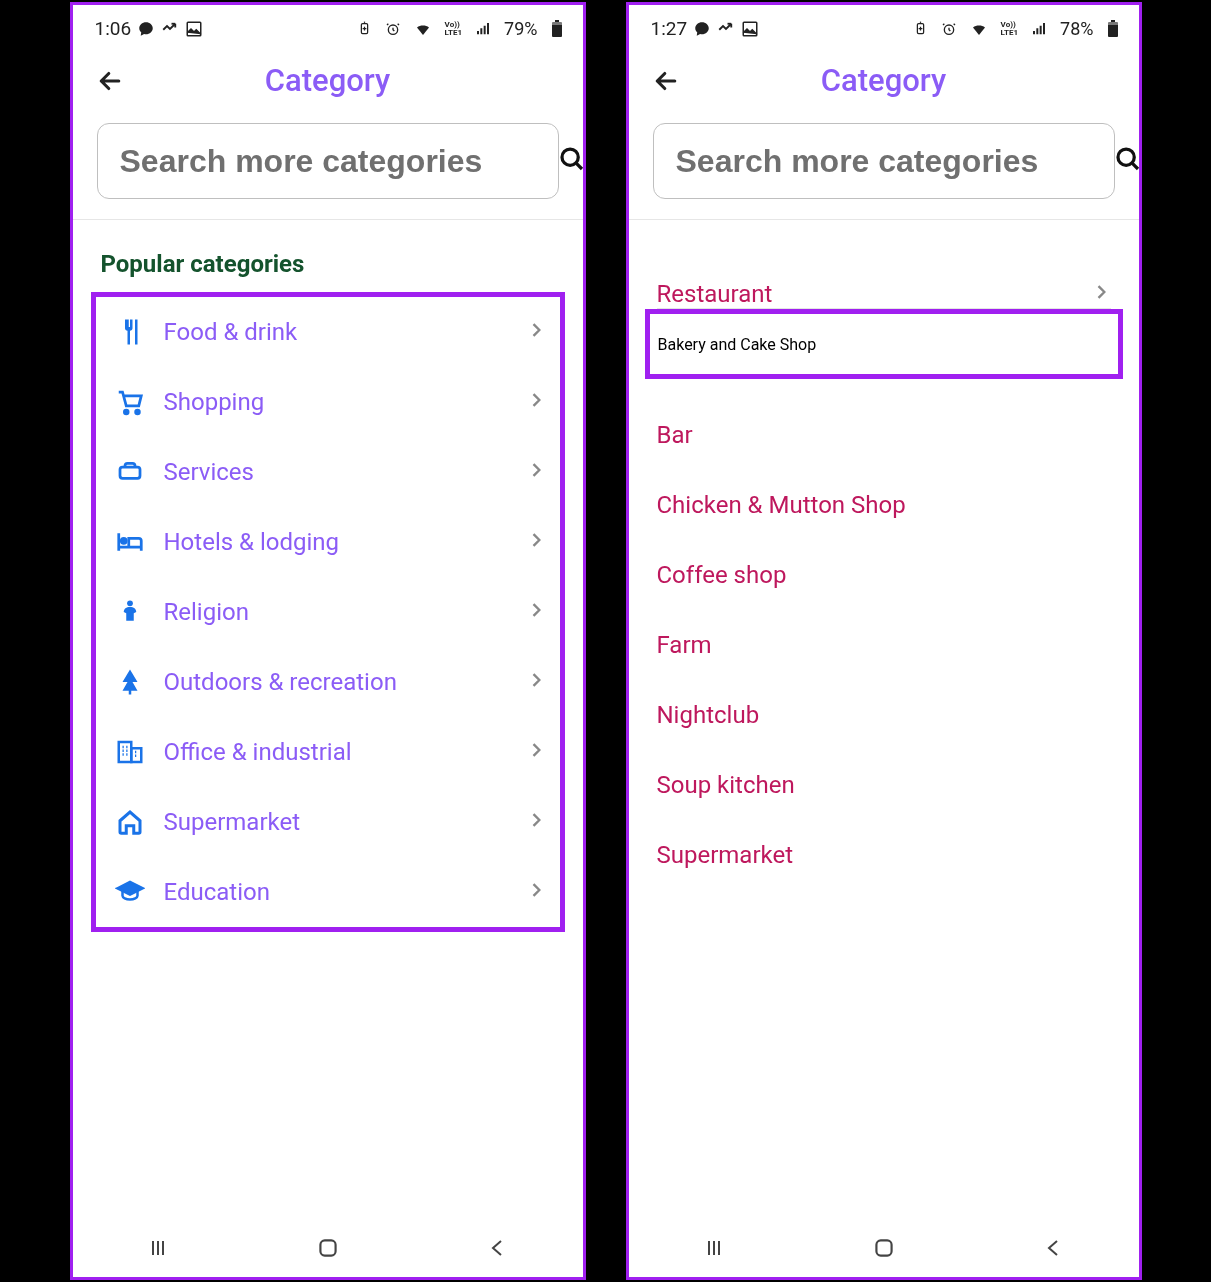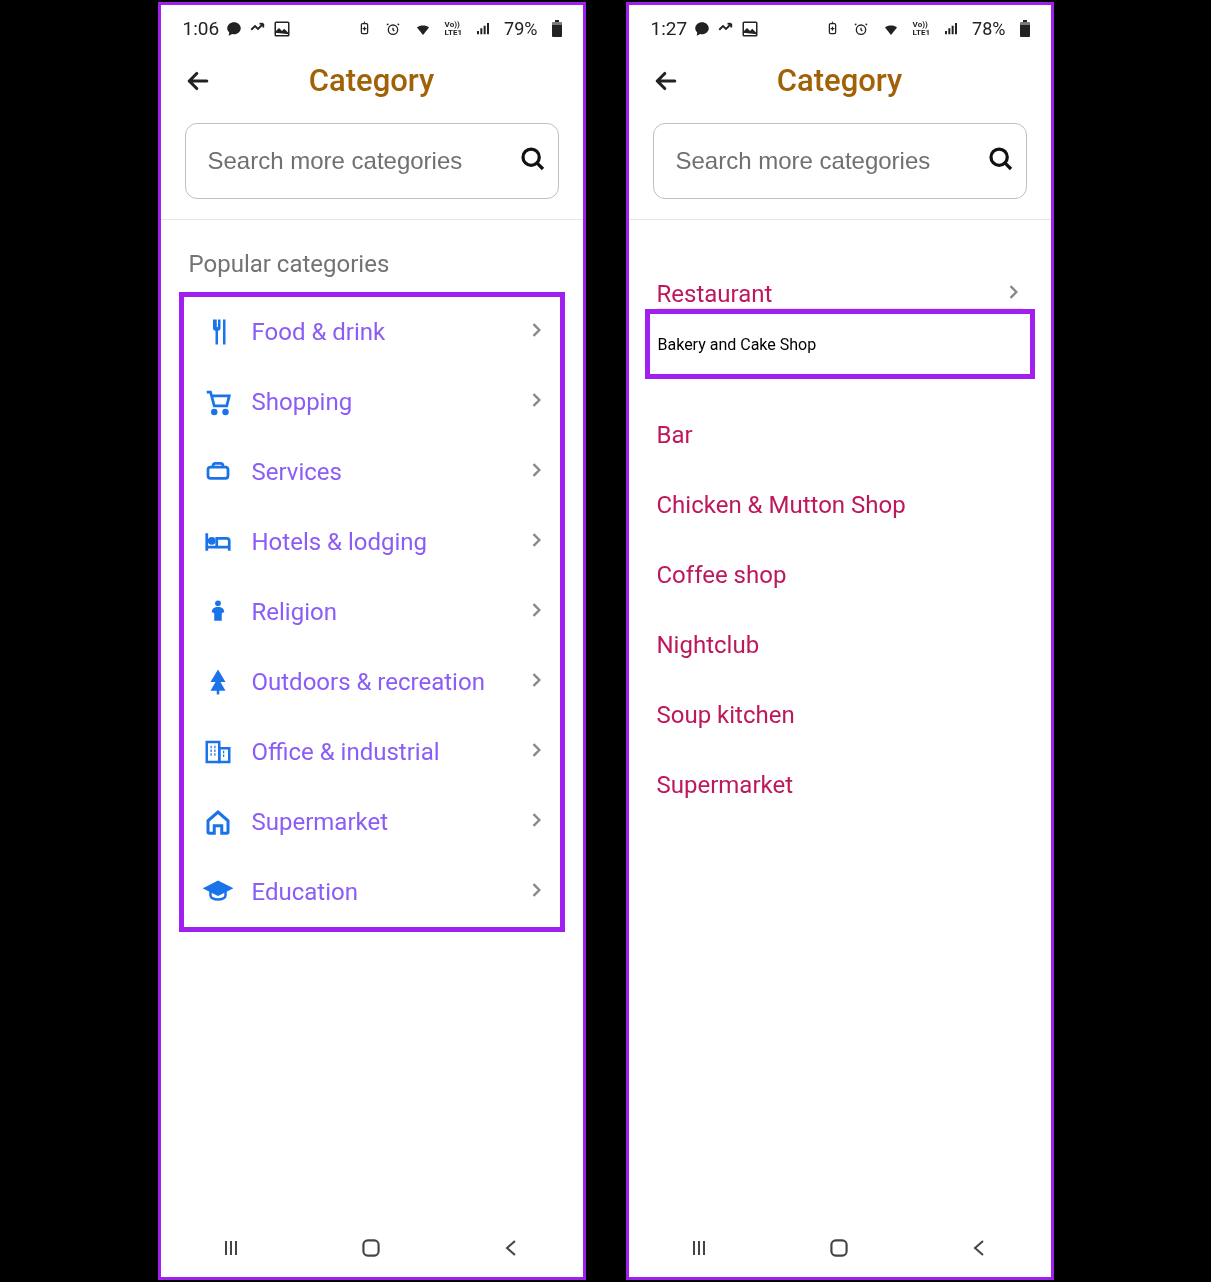--- a/index.html
+++ b/index.html
@@ -5,21 +5,21 @@
 * { box-sizing: border-box; margin: 0; padding: 0; }
 body {
   font-family: 'Roboto', 'Segoe UI', Arial, sans-serif;
   background: #000;
   display: flex;
   gap: 40px;
   padding: 2px;
   justify-content: center;
 }
 .phone {
-  width: 428px;
+  width: 516px;
   height: 1278px;
   background: #fff;
   border: 3px solid #a020f0;
   position: relative;
   display: flex;
   flex-direction: column;
 }
 .statusbar {
   display: flex;
   justify-content: space-between;
@@ -37,47 +37,48 @@
   align-items: center;
   padding: 18px 20px 14px 20px;
   position: relative;
 }
 .back-arrow { width: 34px; height: 34px; display: flex; align-items: center; justify-content: center; cursor: pointer; }
 .appbar-title {
   flex: 1;
   text-align: center;
   font-size: 31px;
   font-weight: 500;
-  color: #a16207;
+  color: #8b5cf6;
   margin-right: 34px;
 }
 .search-wrap { padding: 10px 24px 20px 24px; }
 .search-box {
   border: 1px solid #bfbfbf;
   border-radius: 12px;
   height: 76px;
   display: flex;
   align-items: center;
   padding: 0 22px;
 }
 .search-box input {
   flex: 1;
   border: none;
   outline: none;
-  font-size: 24px;
+  font-size: 32px;
   color: #ec4899;
   background: transparent;
+  font-weight: bold;
 }
 .search-box input::placeholder { color: #707070; }
 .divider-thin { height: 1px; background: #e6e6e6; }
 .section-title {
   padding: 30px 28px 8px 28px;
   font-size: 24px;
-  font-weight: 400;
-  color: #737373;
+  font-weight: 700;
+  color: #14532d;
 }
 .highlight-box {
   border: 5px solid #a020f0;
   margin: 6px 18px 0 18px;
   padding: 0;
 }
 .cat-row {
   display: flex;
   align-items: center;
   height: 70px;
@@ -439,20 +440,23 @@
       <div class="sub-row">
         <span class="label">Bar</span>
       </div>
       <div class="sub-row">
         <span class="label">Chicken &amp; Mutton Shop</span>
       </div>
       <div class="sub-row">
         <span class="label">Coffee shop</span>
       </div>
       <div class="sub-row">
+        <span class="label">Farm</span>
+      </div>
+      <div class="sub-row">
         <span class="label">Nightclub</span>
       </div>
       <div class="sub-row">
         <span class="label">Soup kitchen</span>
       </div>
       <div class="sub-row">
         <span class="label">Supermarket</span>
       </div>
     </div>
 

